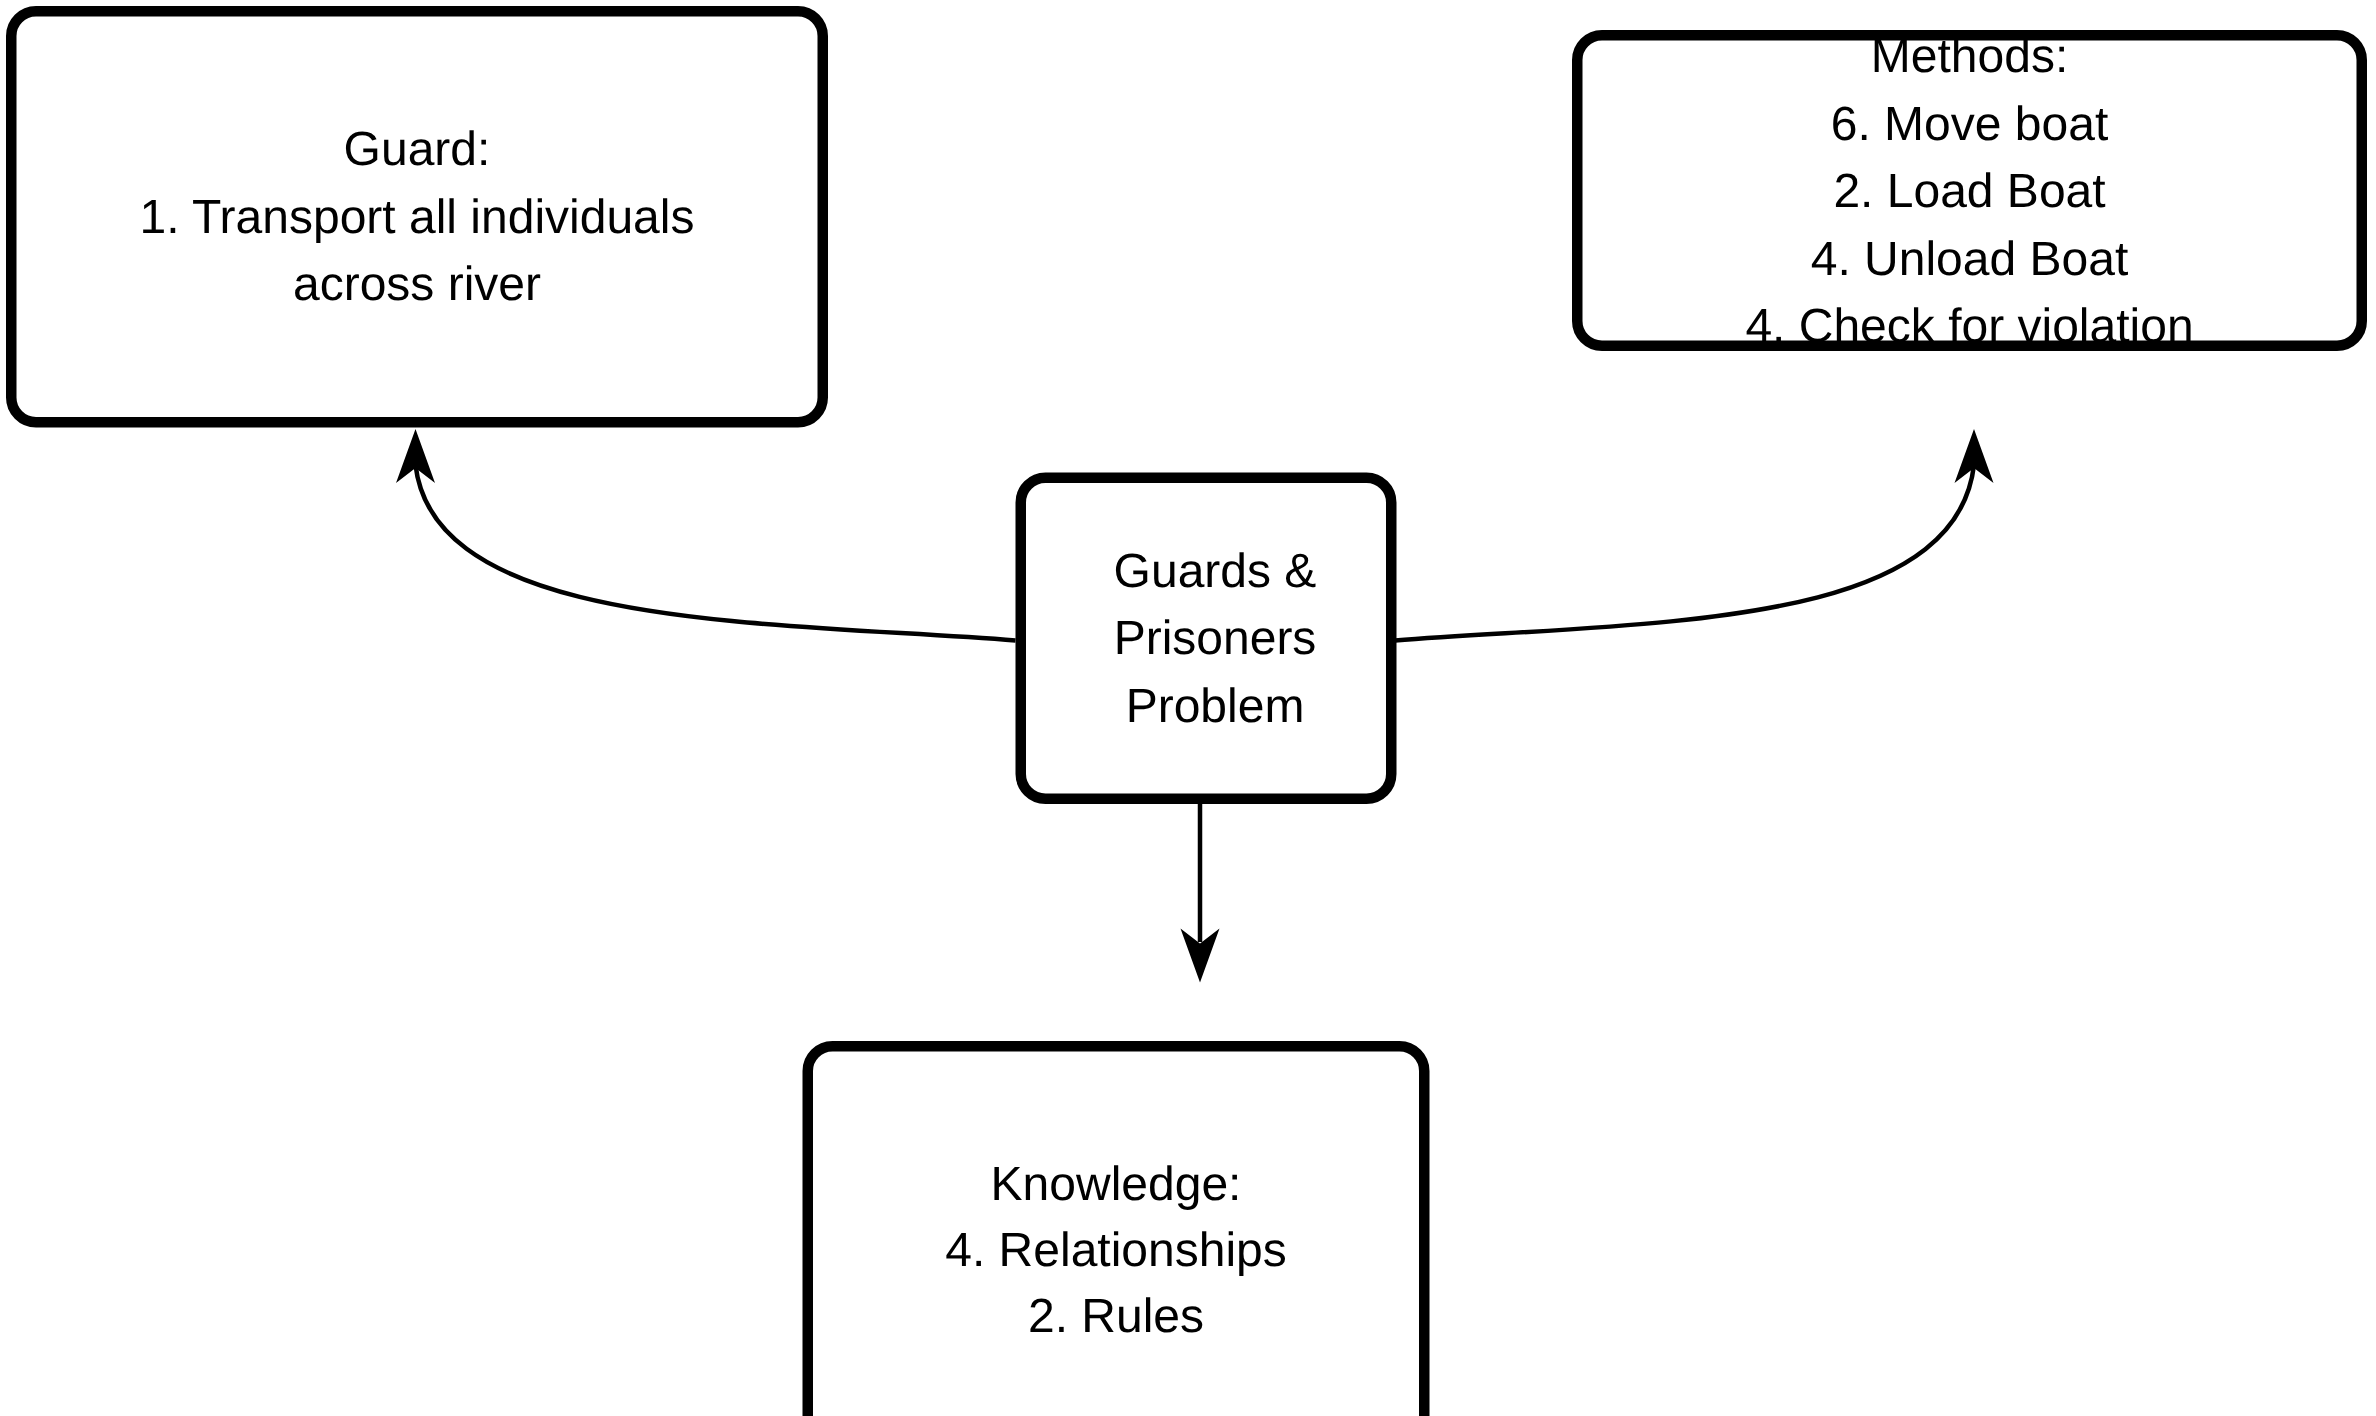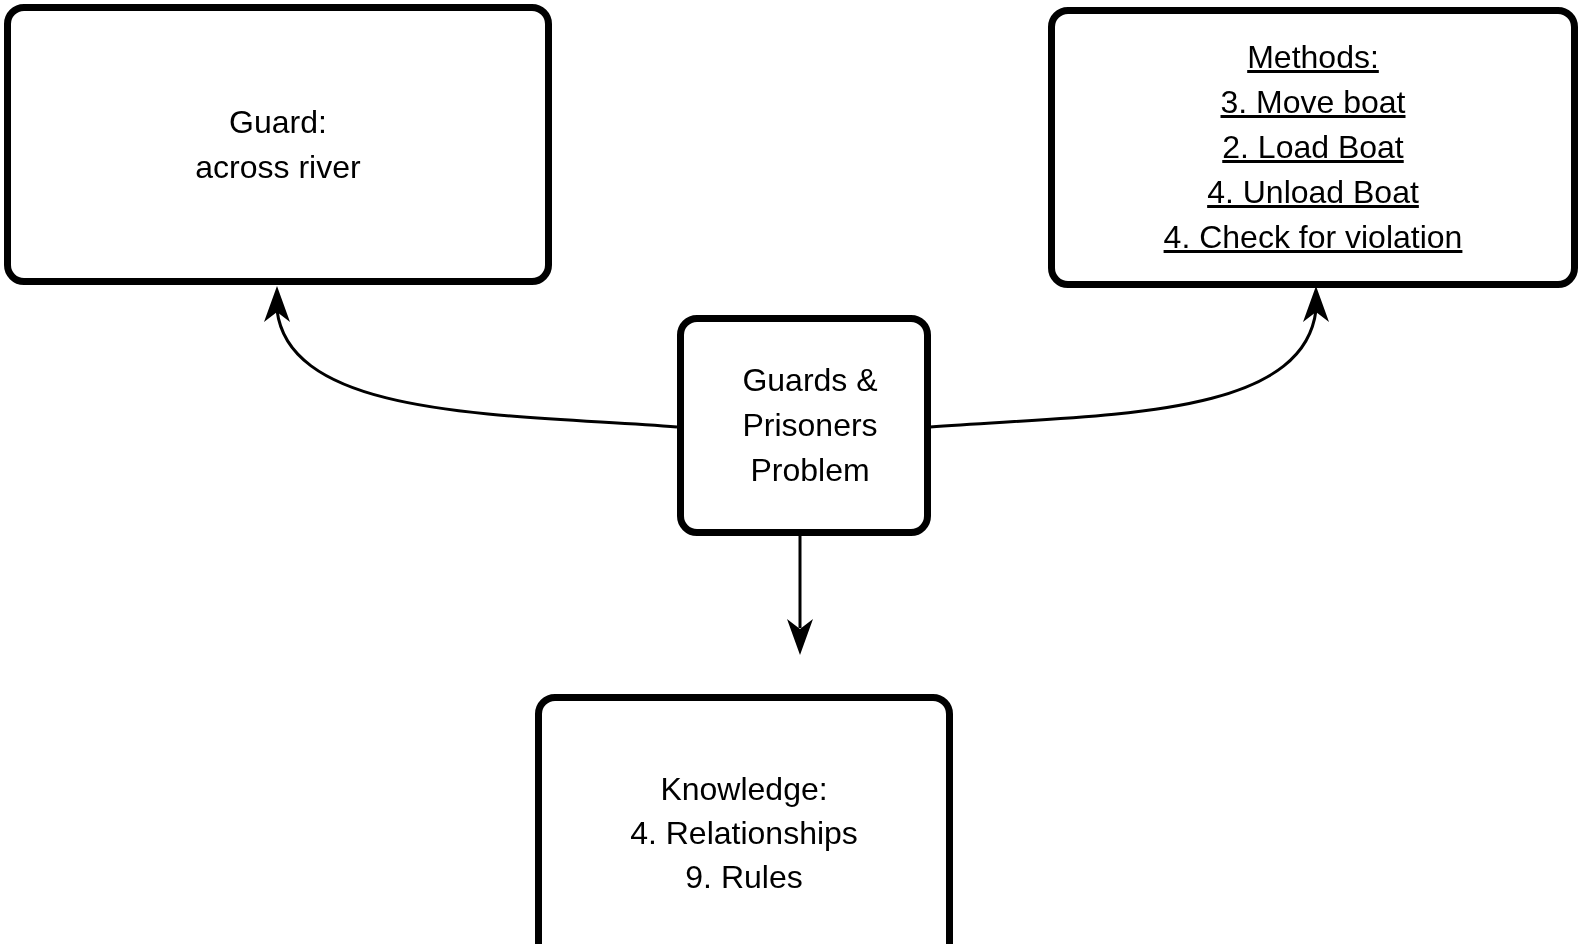--- a/index.html
+++ b/index.html
@@ -44,24 +44,23 @@
     white-space: nowrap;
   }
   .node-tasks {
     left: 4px;
     top: 4px;
     width: 548px;
     height: 281px;
   }
   .node-methods {
     left: 1048px;
-    top: 7px;
+    top: 20px;
     width: 530px;
-    height: 281px;
-    text-decoration: underline;
+    height: 214px;
   }
   .node-problem {
     left: 677px;
     top: 315px;
     width: 254px;
     height: 221px;
     padding-left: 12px;
   }
   .node-knowledge {
     left: 535px;
@@ -85,36 +84,37 @@
     </g>
     <g fill="#000000" stroke="none">
       <polygon points="277,286 264,322 277,312 290,322"></polygon>
       <polygon points="1316,286 1303,322 1316,312 1329,322"></polygon>
       <polygon points="800,655 787,619 800,629 813,619"></polygon>
     </g>
   </svg>
 
   <div class="node node-tasks">
     <div>Guard:</div>
+    <div>1. Transport all individuals</div>
     <div>across river</div>
   </div>
 
   <div class="node node-methods">
     <div>Methods:</div>
-    <div>3. Move boat</div>
+    <div>6. Move boat</div>
     <div>2. Load Boat</div>
     <div>4. Unload Boat</div>
     <div>4. Check for violation</div>
   </div>
 
   <div class="node node-problem">
     <div>Guards &amp;</div>
     <div>Prisoners</div>
     <div>Problem</div>
   </div>
 
   <div class="node node-knowledge">
     <div>Knowledge:</div>
     <div>4. Relationships</div>
-    <div>9. Rules</div>
+    <div>2. Rules</div>
   </div>
 
 </div>
 
 </body></html>

